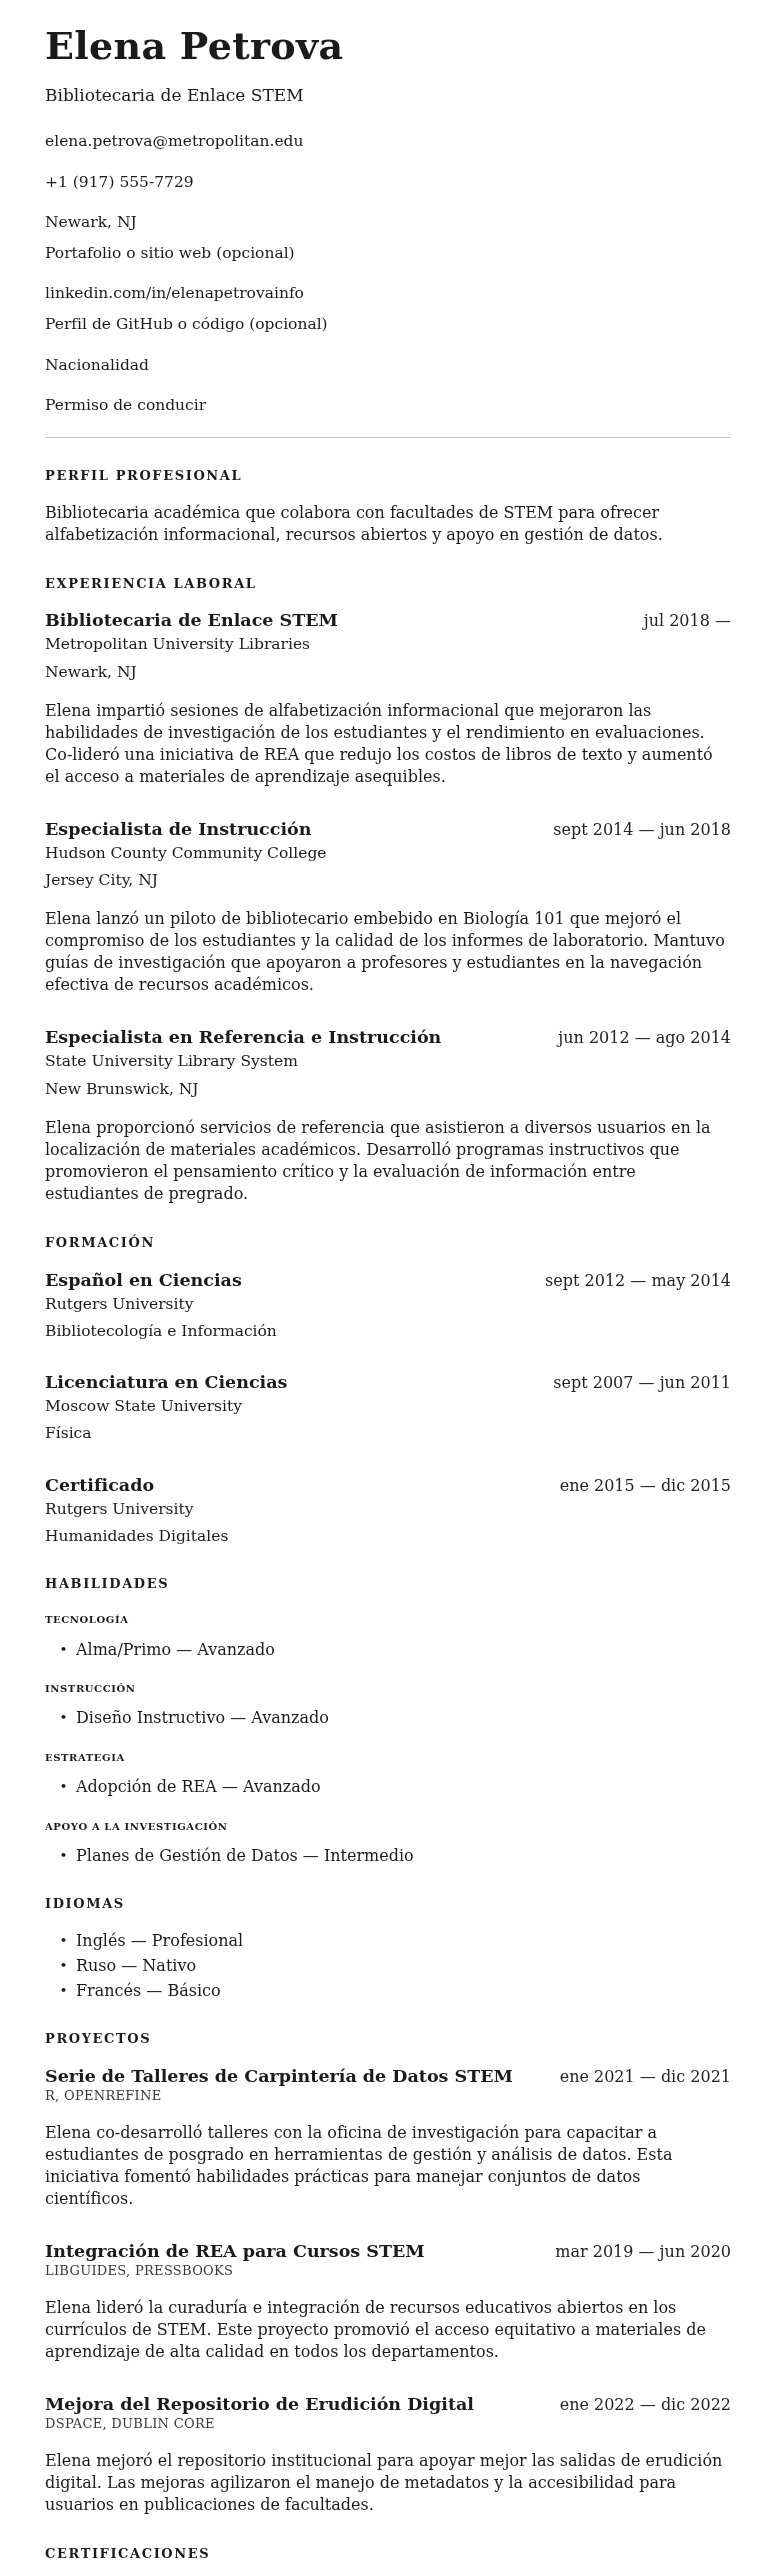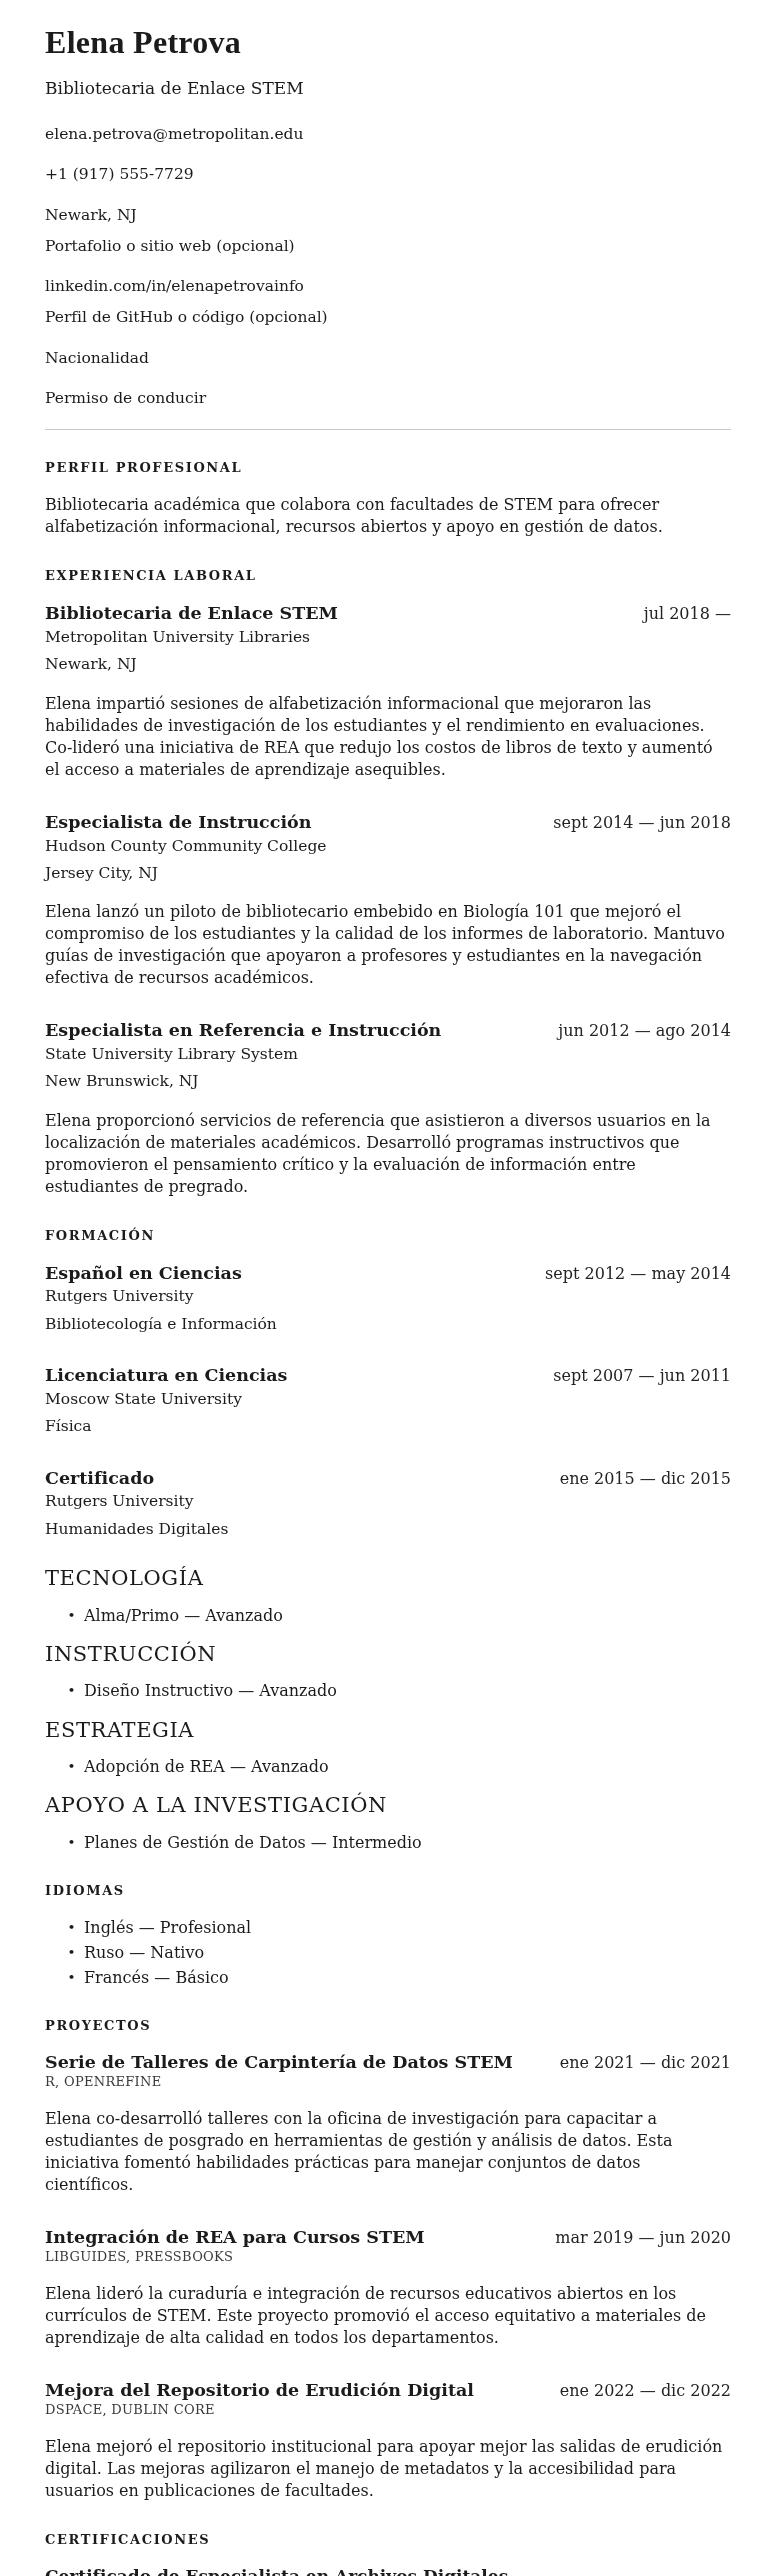--- a/index.html
+++ b/index.html
@@ -13,26 +13,25 @@
     color: #1b1b1b;
     font-family: "DejaVu Serif", "Liberation Serif", serif;
     -webkit-font-smoothing: antialiased;
   }
   .page {
     padding: 23px 45px 31px 45px;
   }
 
   
   .name {
-    font-size: 32px;
+    font-size: 38px;
     line-height: 1.2;
     font-weight: 700;
     margin: 0 0 15.5px 0;
     letter-spacing: 0.3px;
-    font-family: Liberation Serif, serif;
   }
   .headline {
     font-size: 17px;
     line-height: 1.3;
     margin: 0 0 26px 0;
   }
   .contact-row {
     display: flex;
     flex-wrap: wrap;
     gap: 21px;
@@ -92,31 +91,31 @@
   .tools {
     font-size: 13px;
     line-height: 17px;
     letter-spacing: 0.3px;
     color: #3a3a3a;
   }
 
   
   .skill-cat + .skill-cat { margin-top: 19.4px; }
   .cat-title {
-    font-size: 21px;
-    font-weight: 400;
+    font-size: 10px;
+    font-weight: 700;
     letter-spacing: 0.6px;
     line-height: 19.4px;
     margin: 0 0 9px 0;
   }
 
   
   .blist {
     list-style: none;
-    margin: 16px;
+    margin: 8px;
     padding: 0;
   }
   .blist li {
     font-size: 16px;
     line-height: 21px;
     position: relative;
     padding-left: 23px;
   }
   .blist li + li { margin-top: 3.9px; }
   .blist li::before {
@@ -238,20 +237,21 @@
       <div class="item-head">
         <h3 class="item-title">Certificado</h3>
         <span class="item-dates">ene 2015 — dic 2015</span>
       </div>
       <div class="item-sub">Rutgers University</div>
       <div class="item-sub loc">Humanidades Digitales</div>
     </article>
   </section>
 
   <section class="section">
+    <h2 class="sec-title">HABILIDADES</h2>
 
     <div class="skill-cat">
       <h3 class="cat-title">TECNOLOGÍA</h3>
       <ul class="blist">
         <li>Alma/Primo — Avanzado</li>
       </ul>
     </div>
 
     <div class="skill-cat">
       <h3 class="cat-title">INSTRUCCIÓN</h3>

